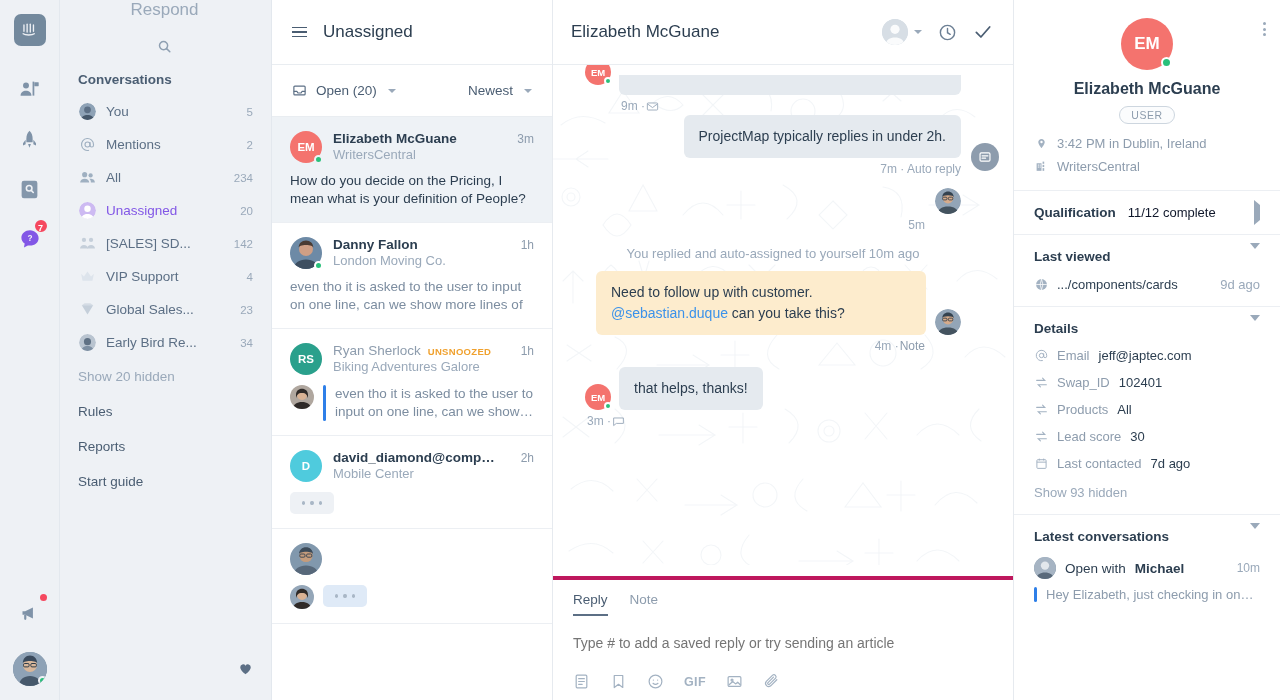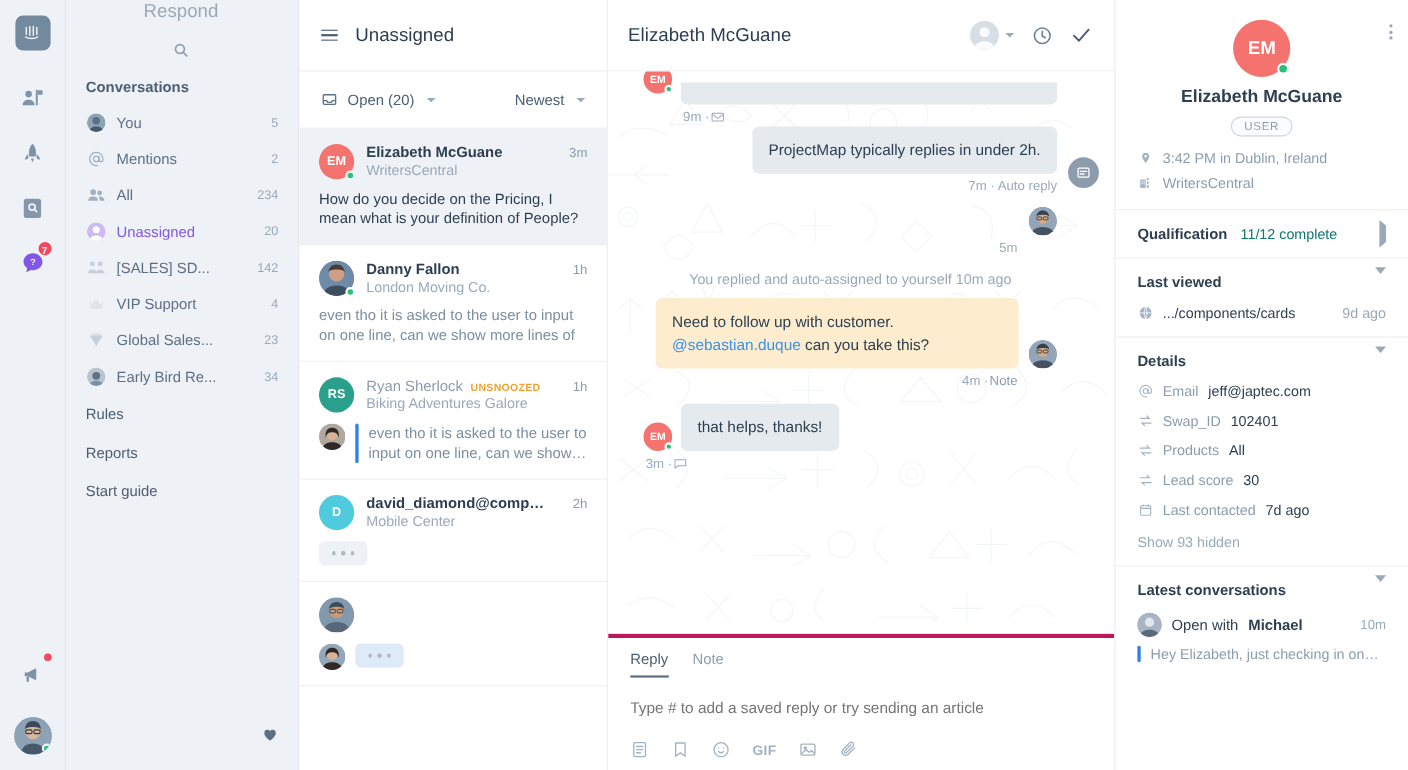--- a/index.html
+++ b/index.html
@@ -228,21 +228,21 @@
   .det-name { font-size:16px; font-weight:bold; color:#2c3e50; margin-top:10px; }
   .pill {
     display:inline-block; border:1px solid #cdd6df; border-radius:10px; padding:2px 11px;
     font-size:10.5px; color:#8d9cad; letter-spacing:0.6px; margin-top:8px; background:#fbfcfd;
   }
   .det-line { display:flex; align-items:center; gap:9px; font-size:13px; color:#8d9cad;
               margin-top:12px; text-align:left; }
   .det-line .ic { width:14px; flex:0 0 14px; display:flex; justify-content:center; color:#a3b2c2; }
   .det-sec { padding: 14px 20px; border-bottom:1px solid #eceff3; }
   .sec-head { display:flex; align-items:center; font-size:13.5px; font-weight:bold; color:#2c3e50; }
-  .sec-head .sub { font-weight:normal; color:#0f766e; margin-left:12px; font-size:13px; }
+  .sec-head .sub { font-weight:normal; color:#0f172a; margin-left:12px; font-size:13px; }
   .sec-head .arrow { margin-left:auto; color:#9aa9ba; cursor:pointer; }
   .tri-r { width:0;height:0;border-top:5px solid transparent;border-bottom:5px solid transparent;
            border-left:6px solid #9aa9ba; }
   .tri-d { width:0;height:0;border-left:5px solid transparent;border-right:5px solid transparent;
            border-top:6px solid #9aa9ba; }
   .det-row { display:flex; align-items:center; gap:9px; font-size:13px; margin-top:12px; }
   .det-row .ic { width:14px; flex:0 0 14px; color:#a3b2c2; display:flex; justify-content:center; }
   .det-key { color:#8d9cad; }
   .det-val { color:#2c3e50; }
   .det-val.right { margin-left:auto; color:#9aa9ba; }
@@ -433,20 +433,21 @@
         <svg class="av" viewBox="0 0 20 20">
             <circle cx="10" cy="10" r="10" fill="#b9c4d0"></circle>
             <circle cx="10" cy="9" r="4.2" fill="#5f7184"></circle>
             <path d="M3 20c0-3.8 3.2-5.8 7-5.8s7 2 7 5.8z" fill="#7d8fa2"></path>
           </svg>
       </span>
       <span class="nav-label">Early Bird Re...</span>
       <span class="nav-count">34</span>
     </div>
 
+    <div class="nav-sub">Show 20 hidden</div>
 
     <div class="nav-link">Rules</div>
     <div class="nav-link">Reports</div>
     <div class="nav-link">Start guide</div>
 
     <div style="flex:1 1 auto"></div>
     <div style="padding:0 18px 20px 0; text-align:right;">
       <span style="color:#5c6f85;">
         <svg width="15" height="15" viewBox="0 0 24 24" fill="currentColor">
           <path d="M12 21s-8.4-5.2-8.4-11A4.6 4.6 0 0 1 12 7.4 4.6 4.6 0 0 1 20.4 10c0 5.8-8.4 11-8.4 11z"></path>

